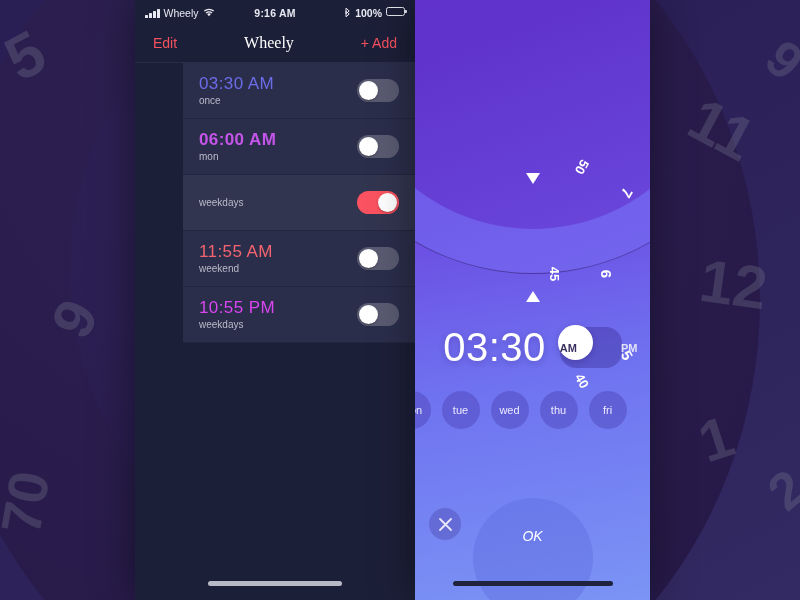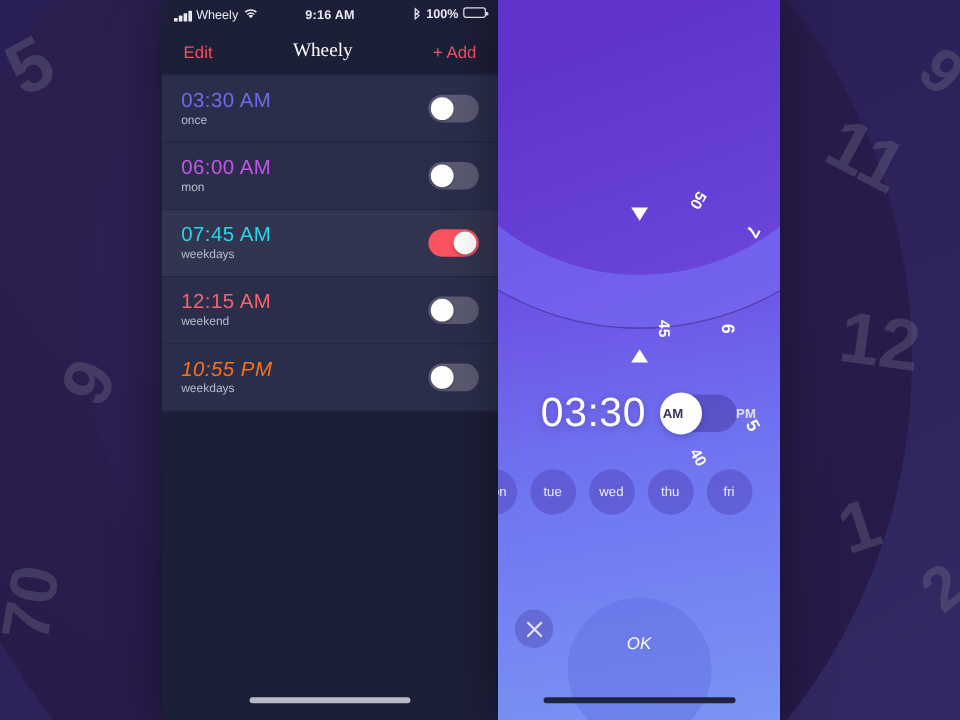--- a/index.html
+++ b/index.html
@@ -45,21 +45,21 @@
                    height:3.4px;background:#e9e9f2;border-radius:0 1px 1px 0;}
   .battfill{height:100%;width:100%;background:#e9e9f2;border-radius:1px;}
 
   #navbar{height:38px;display:flex;align-items:center;justify-content:space-between;
           padding:0 18px;}
   #navbar .nav-edit,#navbar .nav-add{color:#f5515f;font-size:14px;}
   #navbar .nav-title{color:#ffffff;font-size:16px;font-weight:400;font-family:Liberation Serif, serif;}
 
   .sep{height:1px;background:#2a2d4a;}
   .alarm-row{height:56px;display:flex;align-items:center;padding:0 16px;
-             background:#2b2e4b;border-bottom:1px solid #232640;box-sizing:border-box;}
+             background:#2b2e4b;border-bottom:1px solid #232640;box-sizing:border-box;margin-left:48px;}
   .alarm-row.active{background:#32354f;}
   .alarm-info{flex:1;display:flex;flex-direction:column;gap:2px;}
   .alarm-time{font-size:17px;letter-spacing:.4px;line-height:19px;}
   .alarm-rep{font-size:10px;color:#b9bbc9;line-height:12px;}
   .toggle{width:42px;height:23px;border-radius:12px;background:#5a5b72;position:relative;
           flex:0 0 auto;}
   .toggle .knob{position:absolute;top:2px;left:2px;width:19px;height:19px;border-radius:50%;
                 background:#ffffff;box-shadow:0 1px 2px rgba(0,0,0,.3);}
   .toggle.on{background:#fa5260;}
   .toggle.on .knob{left:auto;right:2px;}
@@ -86,23 +86,23 @@
   .mn-num span{font-size:13px;}
 
   .marker{position:absolute;left:50%;transform:translateX(-50%);width:0;height:0;}
   #markerHour{top:173px;border-left:7px solid transparent;border-right:7px solid transparent;
               border-top:11px solid #ffffff;}
   #markerMin{top:291px;border-left:7px solid transparent;border-right:7px solid transparent;
              border-bottom:11px solid #ffffff;}
 
   #timeRow{position:absolute;top:325px;left:0;width:100%;display:flex;align-items:center;
            justify-content:center;gap:14px;}
-  #bigTime{color:#ffffff;font-size:34px;font-weight:400;letter-spacing:.5px;
+  #bigTime{color:#ffffff;font-size:40px;font-weight:400;letter-spacing:.5px;
            text-shadow:0 2px 6px rgba(40,20,90,.25);}
-  #ampm{position:relative;width:62px;height:31px;border-radius:16px;
+  #ampm{position:relative;width:62px;height:41px;border-radius:16px;
         background:rgba(60,45,150,.42);display:flex;align-items:center;gap:44px;}
   #ampm .seg{flex:1;text-align:center;font-size:11px;font-weight:700;z-index:2;}
   #ampm .seg.sel{color:#3a3160;}
   #ampm .seg.unsel{color:#e3e2f8;}
   #ampmKnob{position:absolute;left:-2px;top:-2px;width:35px;height:35px;border-radius:50%;
             background:#ffffff;box-shadow:0 2px 6px rgba(40,20,90,.28);z-index:1;}
 
   #days{position:absolute;top:382px;left:0;width:100%;}
   .dayrow{display:flex;justify-content:center;gap:11px;margin-top:9px;}
   .dayrow.r1{margin-left:-46px;}
@@ -184,48 +184,47 @@
         <div class="alarm-info">
           <div class="alarm-time" style="color: rgb(107, 108, 232);">03:30 AM</div>
           <div class="alarm-rep">once</div>
         </div>
         <div class="toggle" style="background: rgb(90, 91, 114);">
           <div class="knob"></div>
         </div>
       </div>
       <div class="alarm-row">
         <div class="alarm-info">
-          <div class="alarm-time" style="color: rgb(196, 85, 232);">06:00 AM</div>
+          <div class="alarm-time" style="color: rgb(196, 85, 232); font-weight: bold;">06:00 AM</div>
           <div class="alarm-rep">mon</div>
         </div>
         <div class="toggle" style="background: rgb(90, 91, 114);">
           <div class="knob"></div>
         </div>
       </div>
       <div class="alarm-row active">
         <div class="alarm-info">
-          <div class="alarm-time" style="color: rgb(42, 213, 232);">07:45 AM</div>
           <div class="alarm-rep">weekdays</div>
         </div>
         <div class="toggle on" style="background: rgb(250, 82, 96);">
           <div class="knob"></div>
         </div>
       </div>
       <div class="alarm-row">
         <div class="alarm-info">
-          <div class="alarm-time" style="color: rgb(245, 100, 110);">12:15 AM</div>
+          <div class="alarm-time" style="color: rgb(245, 100, 110);">11:55 AM</div>
           <div class="alarm-rep">weekend</div>
         </div>
         <div class="toggle" style="background: rgb(90, 91, 114);">
           <div class="knob"></div>
         </div>
       </div>
       <div class="alarm-row">
         <div class="alarm-info">
-          <div class="alarm-time" style="color: #f97316; font-style: italic;">10:55 PM</div>
+          <div class="alarm-time" style="color: #d946ef;">10:55 PM</div>
           <div class="alarm-rep">weekdays</div>
         </div>
         <div class="toggle" style="background: rgb(90, 91, 114);">
           <div class="knob"></div>
         </div>
       </div>
     </div>
 
   <div class="home-ind"></div>
 </div>

